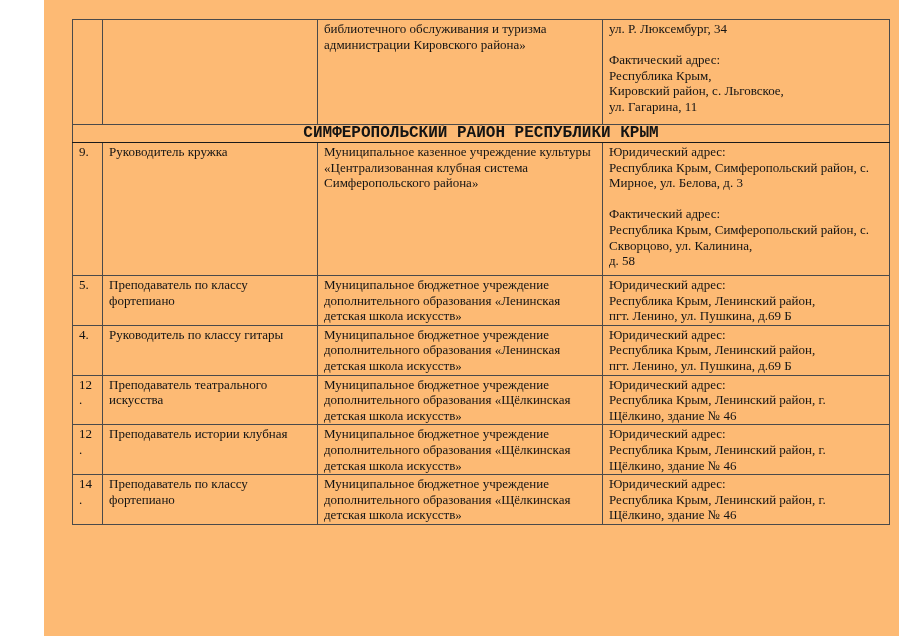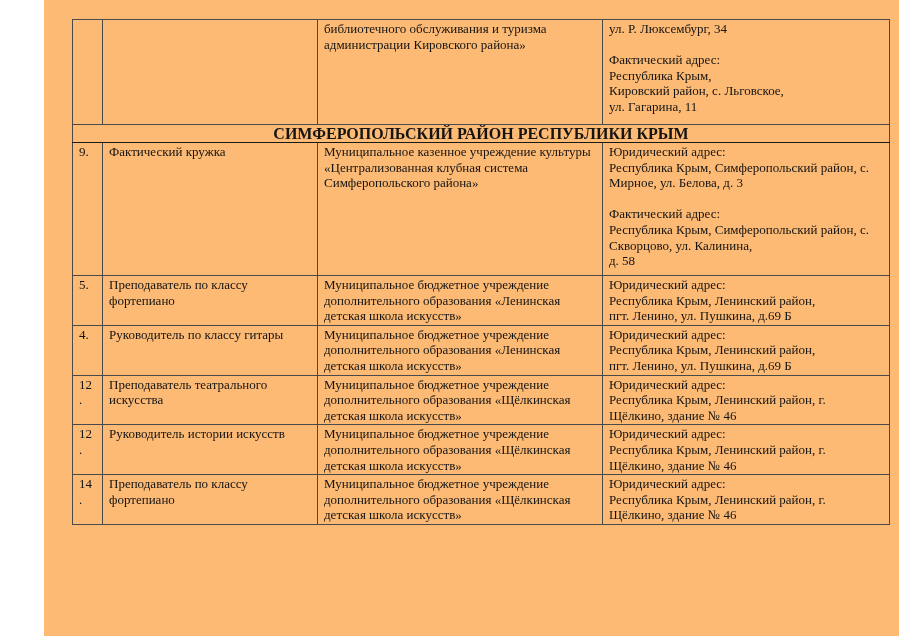--- a/index.html
+++ b/index.html
@@ -45,20 +45,21 @@
   tr.row-sec td.sec-cell {
     font-weight: bold;
     font-size: 16px;
     text-align: center;
     vertical-align: middle;
     padding: 0 14px;
     line-height: 17px;
     white-space: nowrap;
     border-top: 1px solid #1a1a1a;
     border-bottom: 1px solid #1a1a1a;
+    font-family: Liberation Mono, monospace;
   }
 </style>
 </head>
 <body>
 
 <div class="page">
   <table class="doc-table">
     <colgroup>
       <col style="width:30px">
       <col style="width:215px">
@@ -79,21 +80,21 @@
 Кировский район, с. Льговское,
 ул. Гагарина, 11</td>
     </tr>
 
     <tr class="row-sec">
       <td class="sec-cell" colspan="4">СИМФЕРОПОЛЬСКИЙ РАЙОН РЕСПУБЛИКИ КРЫМ</td>
     </tr>
 
     <tr class="row-9">
       <td class="c-num">9.</td>
-      <td class="c-pos">Фактический кружка</td>
+      <td class="c-pos">Руководитель кружка</td>
       <td class="c-inst">Муниципальное казенное учреждение культуры
 «Централизованная клубная система
 Симферопольского района»</td>
       <td class="c-addr">Юридический адрес:
 Республика Крым, Симферопольский район, с.
 Мирное, ул. Белова, д. 3
 
 Фактический адрес:
 Республика Крым, Симферопольский район, с.
 Скворцово, ул. Калинина,
@@ -131,21 +132,21 @@
       <td class="c-inst">Муниципальное бюджетное учреждение
 дополнительного образования «Щёлкинская
 детская школа искусств»</td>
       <td class="c-addr">Юридический адрес:
 Республика Крым, Ленинский район, г.
 Щёлкино, здание № 46</td>
     </tr>
 
     <tr class="row-data">
       <td class="c-num">12.</td>
-      <td class="c-pos">Руководитель истории искусств</td>
+      <td class="c-pos">Преподаватель истории клубная</td>
       <td class="c-inst">Муниципальное бюджетное учреждение
 дополнительного образования «Щёлкинская
 детская школа искусств»</td>
       <td class="c-addr">Юридический адрес:
 Республика Крым, Ленинский район, г.
 Щёлкино, здание № 46</td>
     </tr>
 
     <tr class="row-data">
       <td class="c-num">14.</td>

